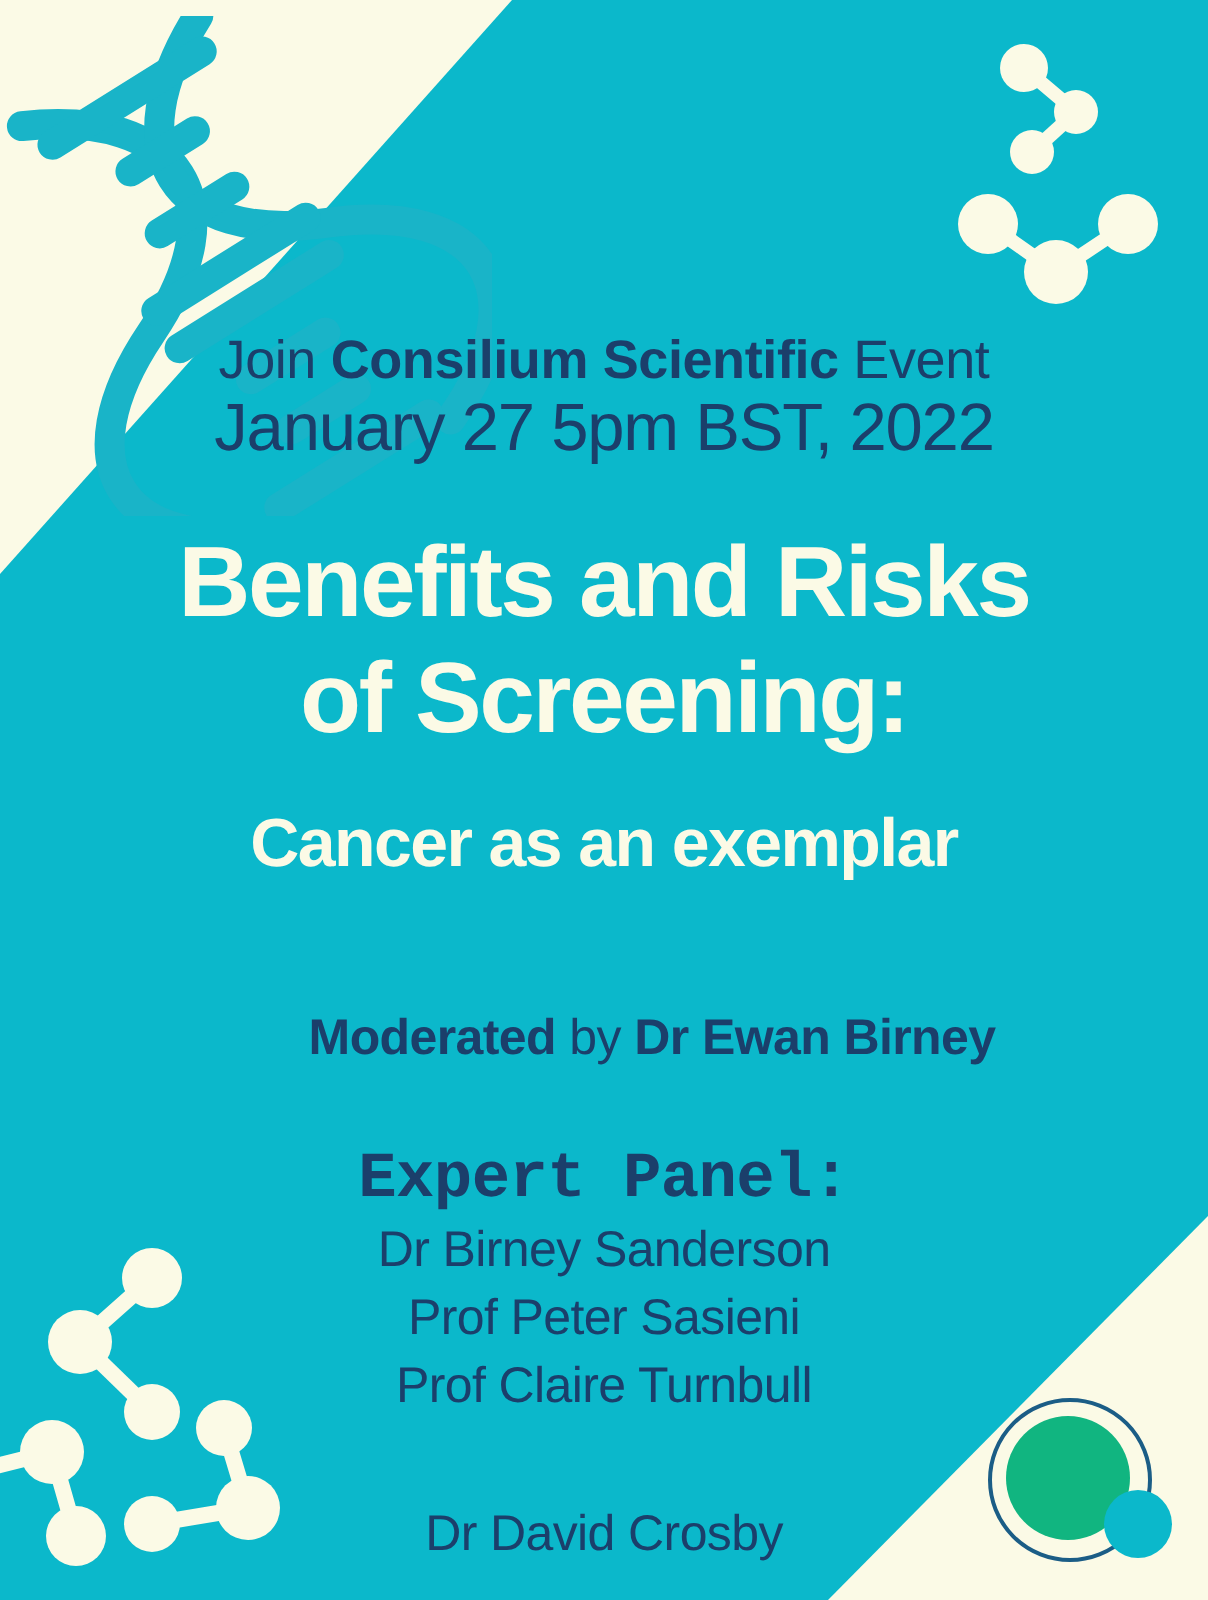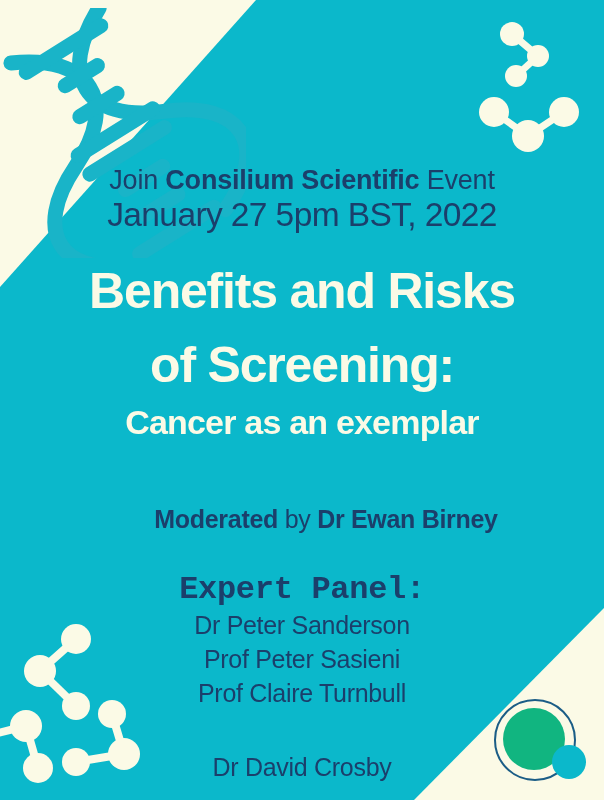--- a/index.html
+++ b/index.html
@@ -87,21 +87,21 @@
     color: #1b3f6b;
     letter-spacing: -0.6px;
   }
 
   .title {
     color: #fbfae6;
     font-weight: 700;
     letter-spacing: -1.2px;
   }
   .title-l1 { top: 266px; font-size: 50px; }
-  .title-l2 { top: 340px; font-size: 50px; }
+  .title-l2 { top: 324px; font-size: 50px; }
   .subtitle {
     top: 405px;
     font-size: 34px;
     color: #fbfae6;
     font-weight: 600;
     letter-spacing: -0.8px;
   }
 
   .moderator {
     top: 507px;
@@ -208,19 +208,19 @@
     <div class="txt datetime">January 27 5pm BST, 2022</div>
 
     <div class="txt title title-l1">Benefits and Risks</div>
     <div class="txt title title-l2">of Screening:</div>
     <div class="txt subtitle">Cancer as an exemplar</div>
 
     <div class="txt moderator"><span class="b">Moderated</span><span> by </span><span class="b">Dr Ewan Birney</span></div>
 
     <div class="txt panel-heading">Expert Panel:</div>
 
-    <div class="txt panelist panelist-0">Dr Peter Sanderson</div>
+    <div class="txt panelist panelist-0">Dr Birney Sanderson</div>
     <div class="txt panelist panelist-1">Prof Peter Sasieni</div>
     <div class="txt panelist panelist-2">Prof Claire Turnbull</div>
     <div class="txt panelist panelist-3">Dr David Crosby</div>
 
   </div>
 </div>
 
 </body></html>

